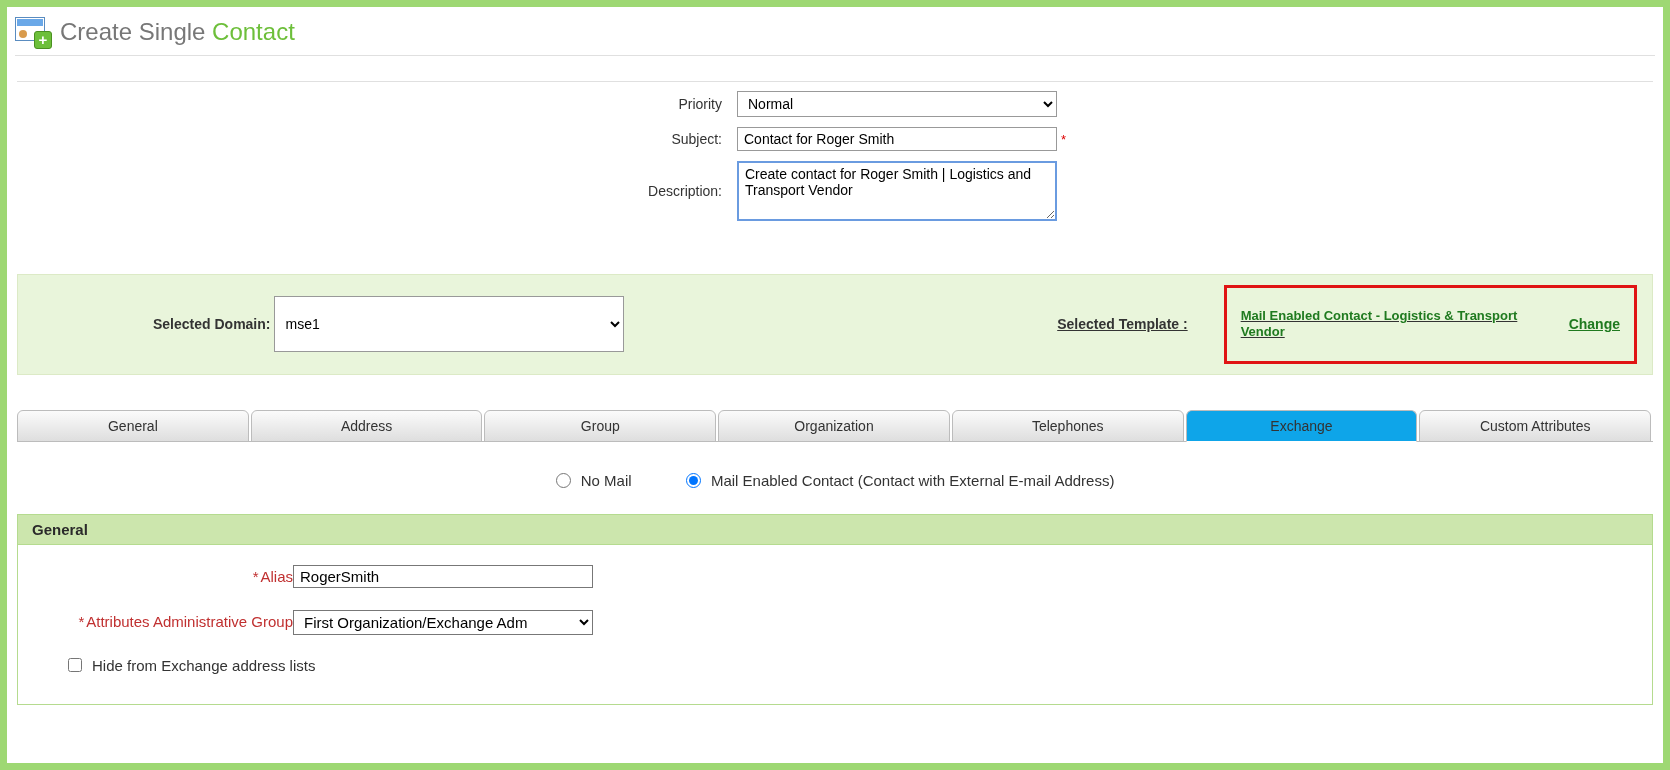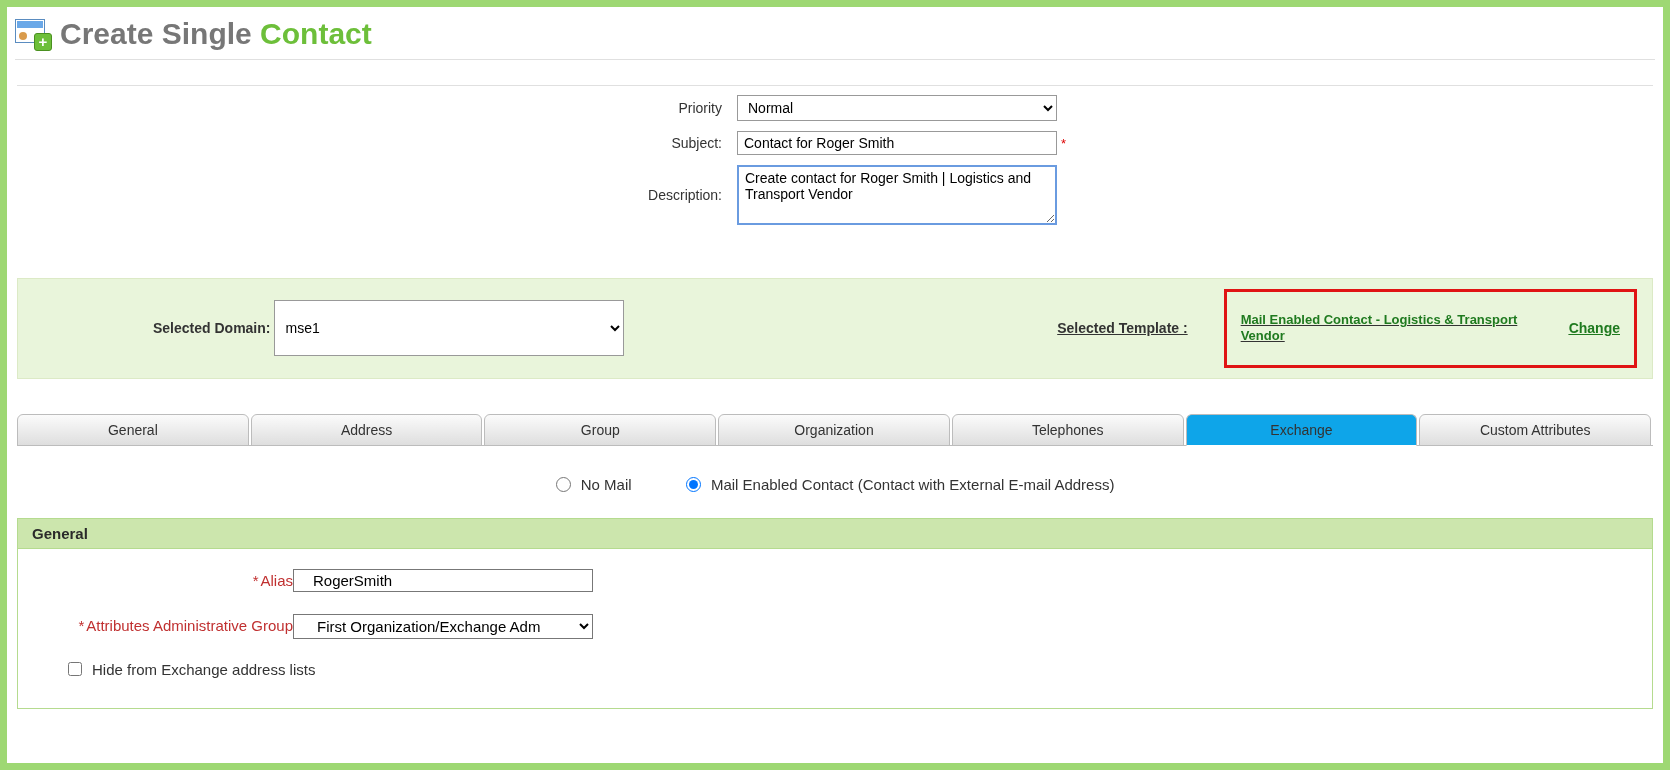--- a/index.html
+++ b/index.html
@@ -59,22 +59,22 @@
     background: #6dbf3a;
     border: 1px solid #4a9020;
     border-radius: 3px;
     color: #fff;
     font-weight: bold;
     font-size: 15px;
     line-height: 15px;
     text-align: center;
   }
   .header-title {
-    font-size: 30px;
-    font-weight: bold;
+    font-size: 24px;
+    font-weight: normal;
     color: #777;
   }
   .header-title .accent {
     color: #6dbf3a;
   }
 
   .top-section {
     margin: 16px 2px 18px 2px;
     padding: 9px 0 25px 0;
     border-top: 1px solid #e0e0e0;
@@ -260,21 +260,21 @@
   }
   .field-row .flabel .ast {
     color: #c03030;
     margin-right: 2px;
   }
   .field-row input[type="text"],
   .field-row select {
     width: 300px;
     font-family: inherit;
     font-size: 15px;
-    padding: 2px 19px;
+    padding: 2px 6px;
     border: 1px solid #777;
     background: #fff;
   }
   .check-row {
     display: flex;
     align-items: center;
     gap: 10px;
     font-size: 15px;
     color: #333;
     padding-left: 10px;

